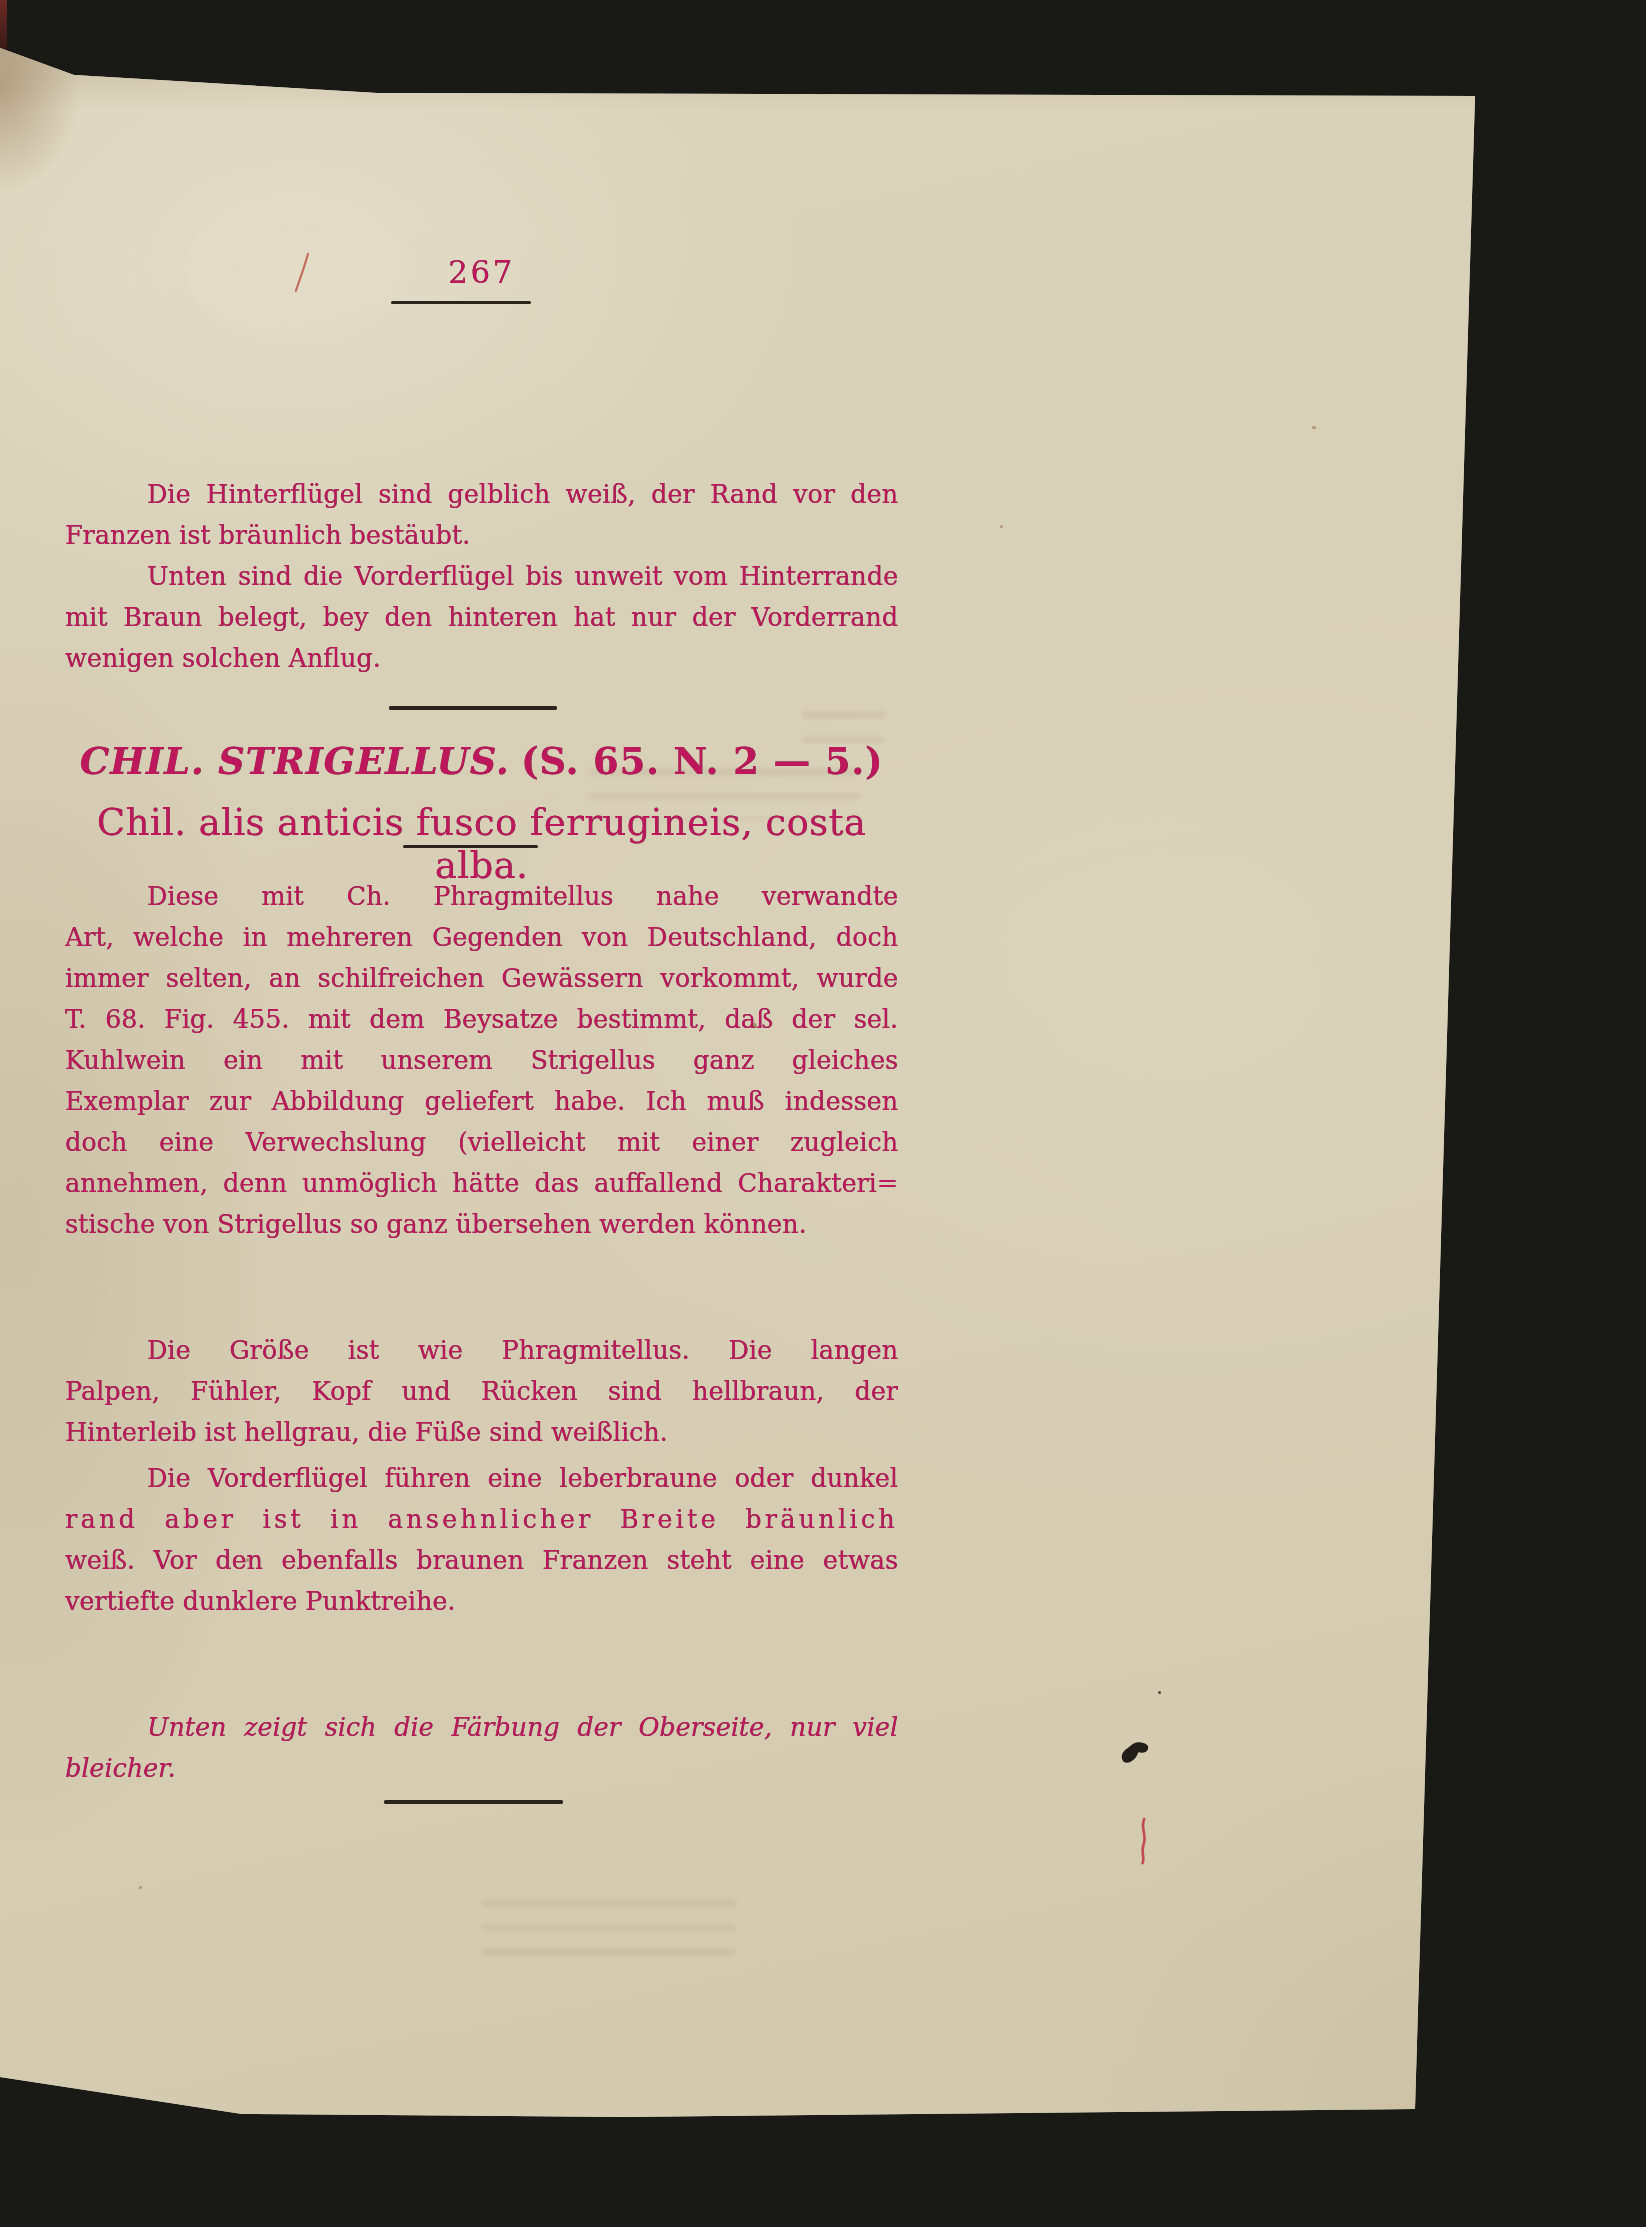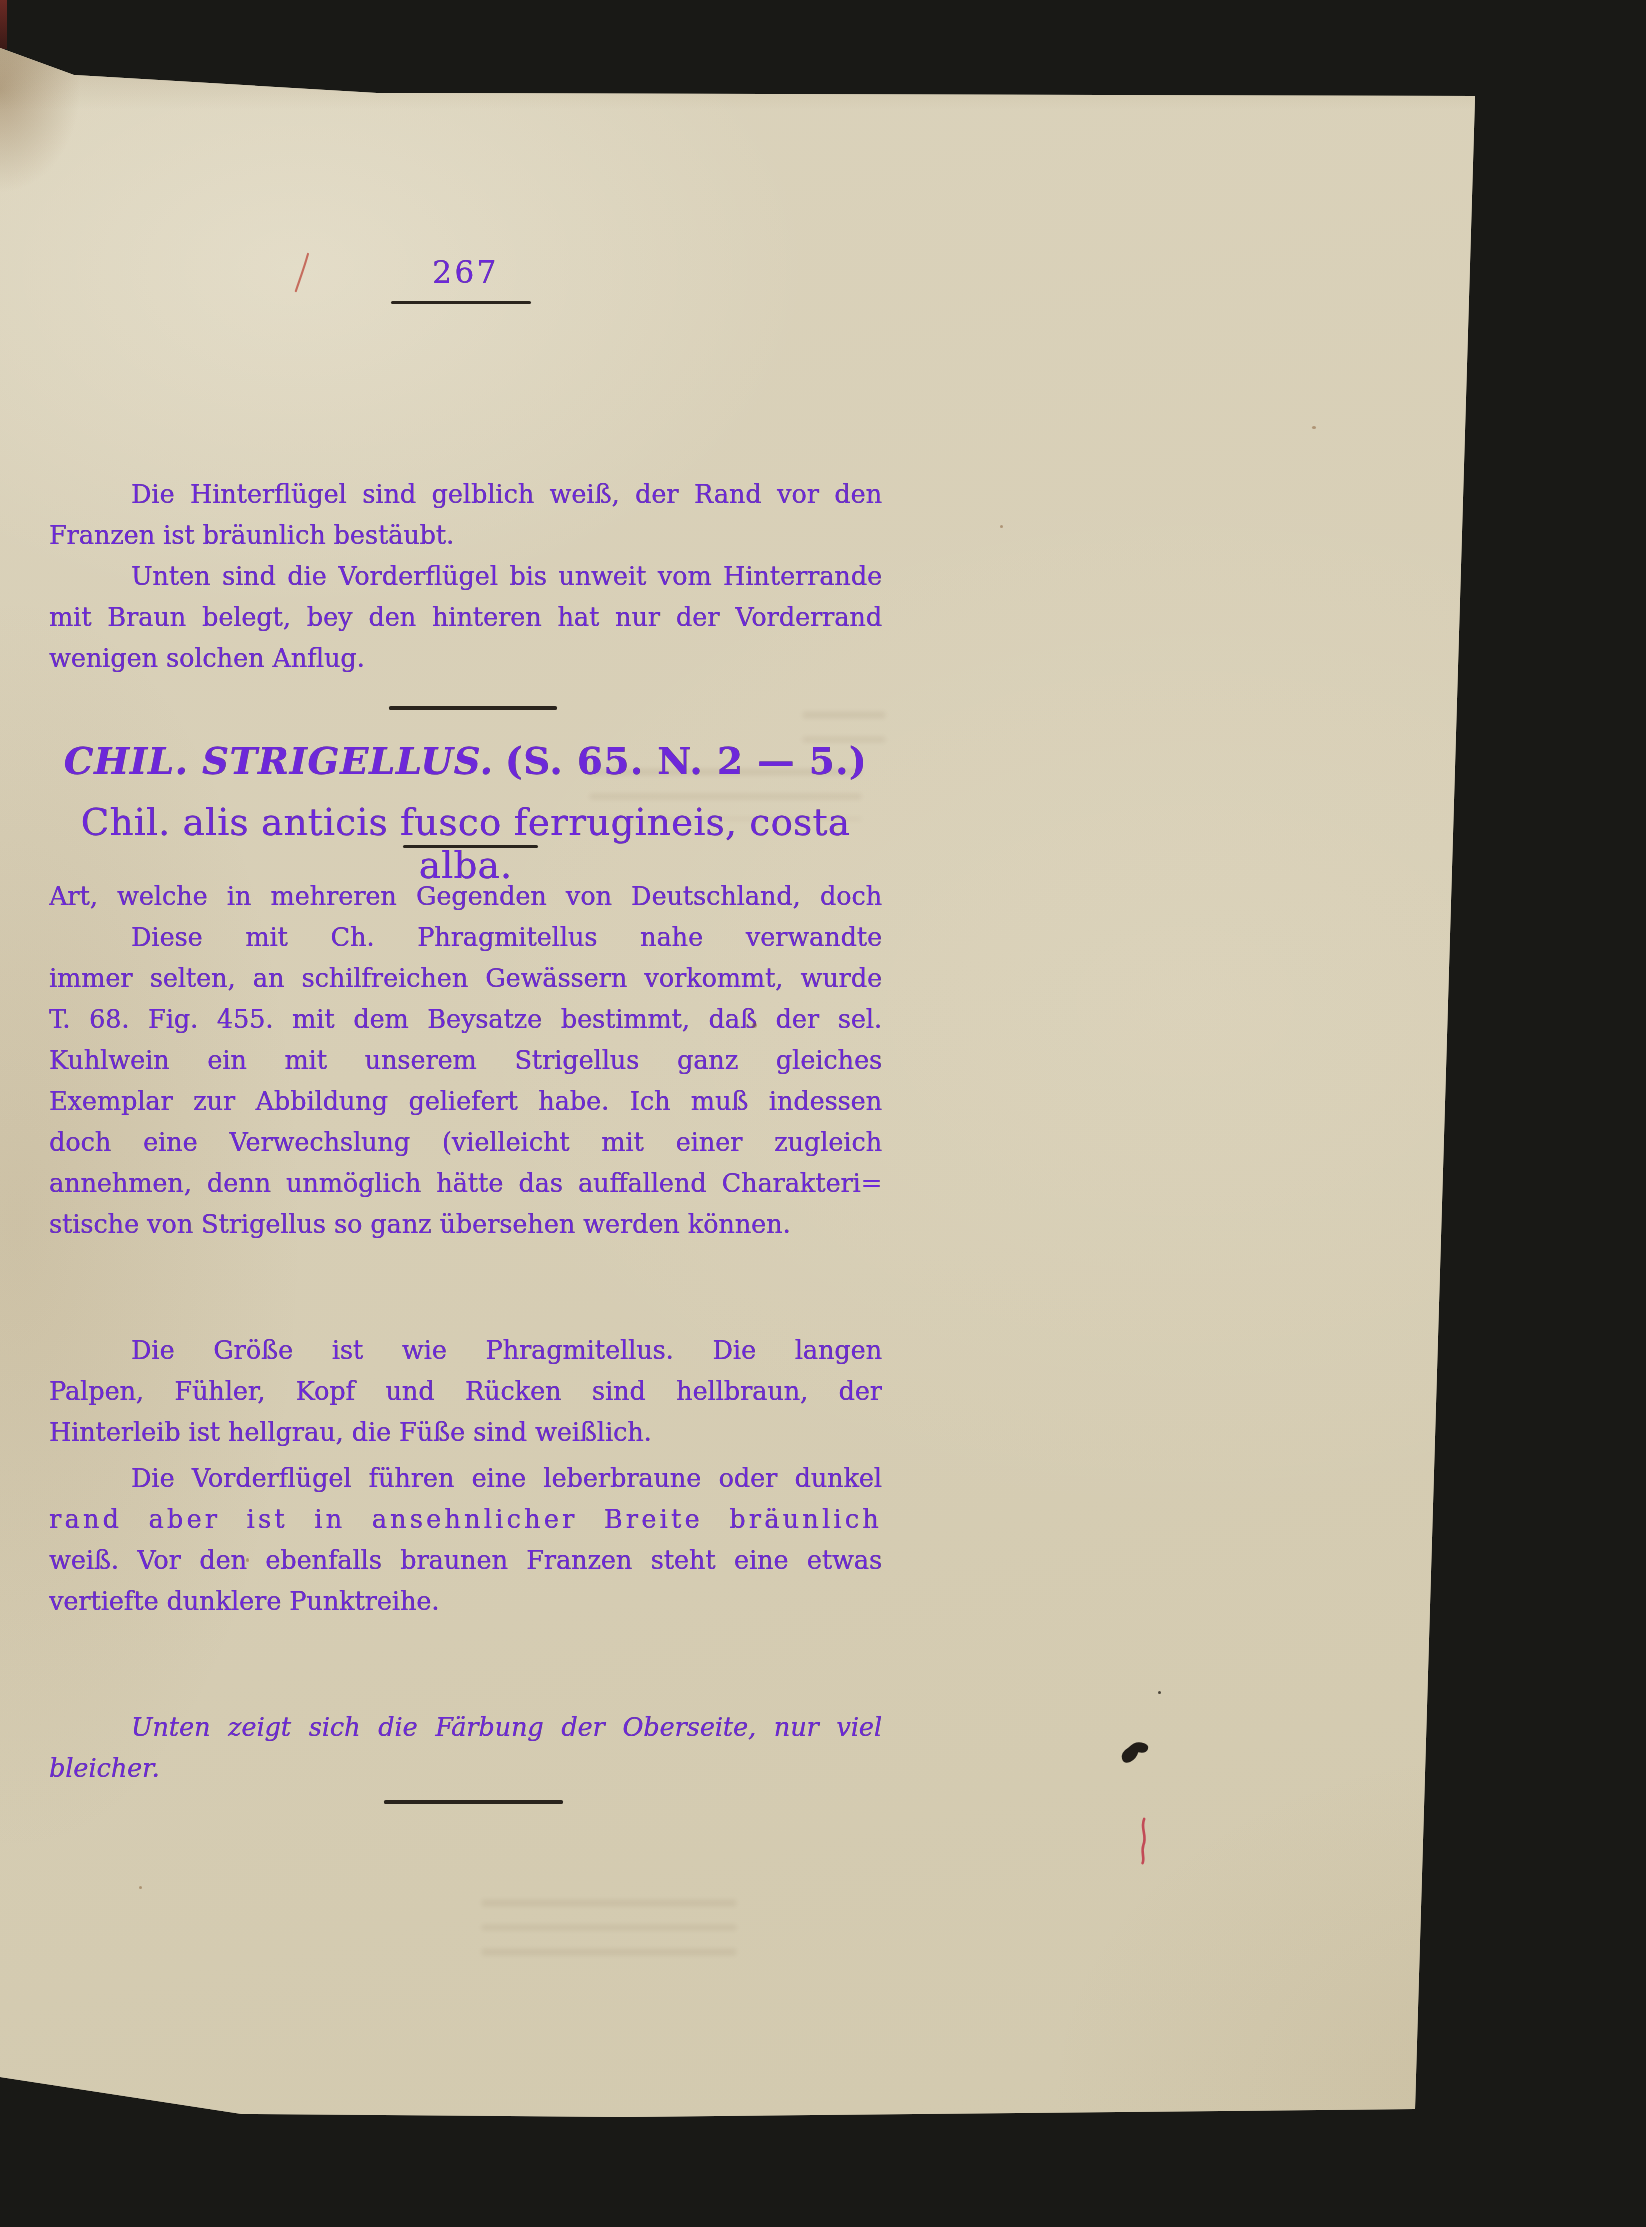--- a/index.html
+++ b/index.html
@@ -29,21 +29,21 @@
   }
   .paper-topshade{
     position:absolute;left:0;top:44px;width:100%;height:66px;
     background:linear-gradient(to bottom, rgba(110,80,40,.20), transparent);
   }
   .binding-sliver{
     position:absolute;left:0;top:0;width:7.4px;height:49px;
     background:linear-gradient(to bottom,#6b2a24,#3a1a16);
   }
   
-  .ink{color:#6d28d9;text-shadow:0.2px 0 0 rgba(38,32,25,.75);}
+  .ink{color:#be185d;text-shadow:0.2px 0 0 rgba(38,32,25,.75);margin-left:16px;}
   .col{position:absolute;left:49px;width:833px;}
   .pageno{top:254px;text-align:center;font-size:31px;letter-spacing:2.5px;}
   .rule{position:absolute;background:#2a241d;border-radius:1.6px;}
   .para{position:absolute;left:49px;width:833px;font-size:25.4px;}
   .line{height:41px;line-height:41px;overflow:hidden;}
   .j{text-align:justify;text-align-last:justify;}
   .last{text-align:left;text-align-last:left;}
   .ind{text-indent:82px;}
   .sp{letter-spacing:3.3px;}
   .g{letter-spacing:2.5px;}
@@ -92,22 +92,22 @@
 
   <div class="col heading ink">
     <span class="t">CHIL. STRIGELLUS.</span><span class="r">(S. 65. N. 2 — 5.)</span>
   </div>
 
   <div class="col latin ink">Chil. alis anticis fusco ferrugineis, costa alba.</div>
 
   <div class="rule" style="left:403px;top:845px;width:135px;height:3.3px;"></div>
 
   <div class="para ink" style="top:876px;">
+    <div class="line j ind">Diese mit Ch. Phragmitellus nahe verwandte</div>
     <div class="line j">Art, welche in mehreren Gegenden von Deutschland, doch</div>
-    <div class="line j ind">Diese mit Ch. Phragmitellus nahe verwandte</div>
     <div class="line j">immer selten, an schilfreichen Gewässern vorkommt, wurde</div>
     <div class="line j">T. 68. Fig. 455. mit dem Beysatze bestimmt, daß der sel.</div>
     <div class="line j">Kuhlwein ein mit unserem Strigellus ganz gleiches</div>
     <div class="line j">Exemplar zur Abbildung geliefert habe. Ich muß indessen</div>
     <div class="line j">doch eine Verwechslung (vielleicht mit einer zugleich übersand=</div>
     <div class="line j">annehmen, denn unmöglich hätte das auffallend Charakteri=</div>
     <div class="line last">stische von Strigellus so ganz übersehen werden können.</div>
   </div>
 
   <div class="para ink" style="top:1330px;">

